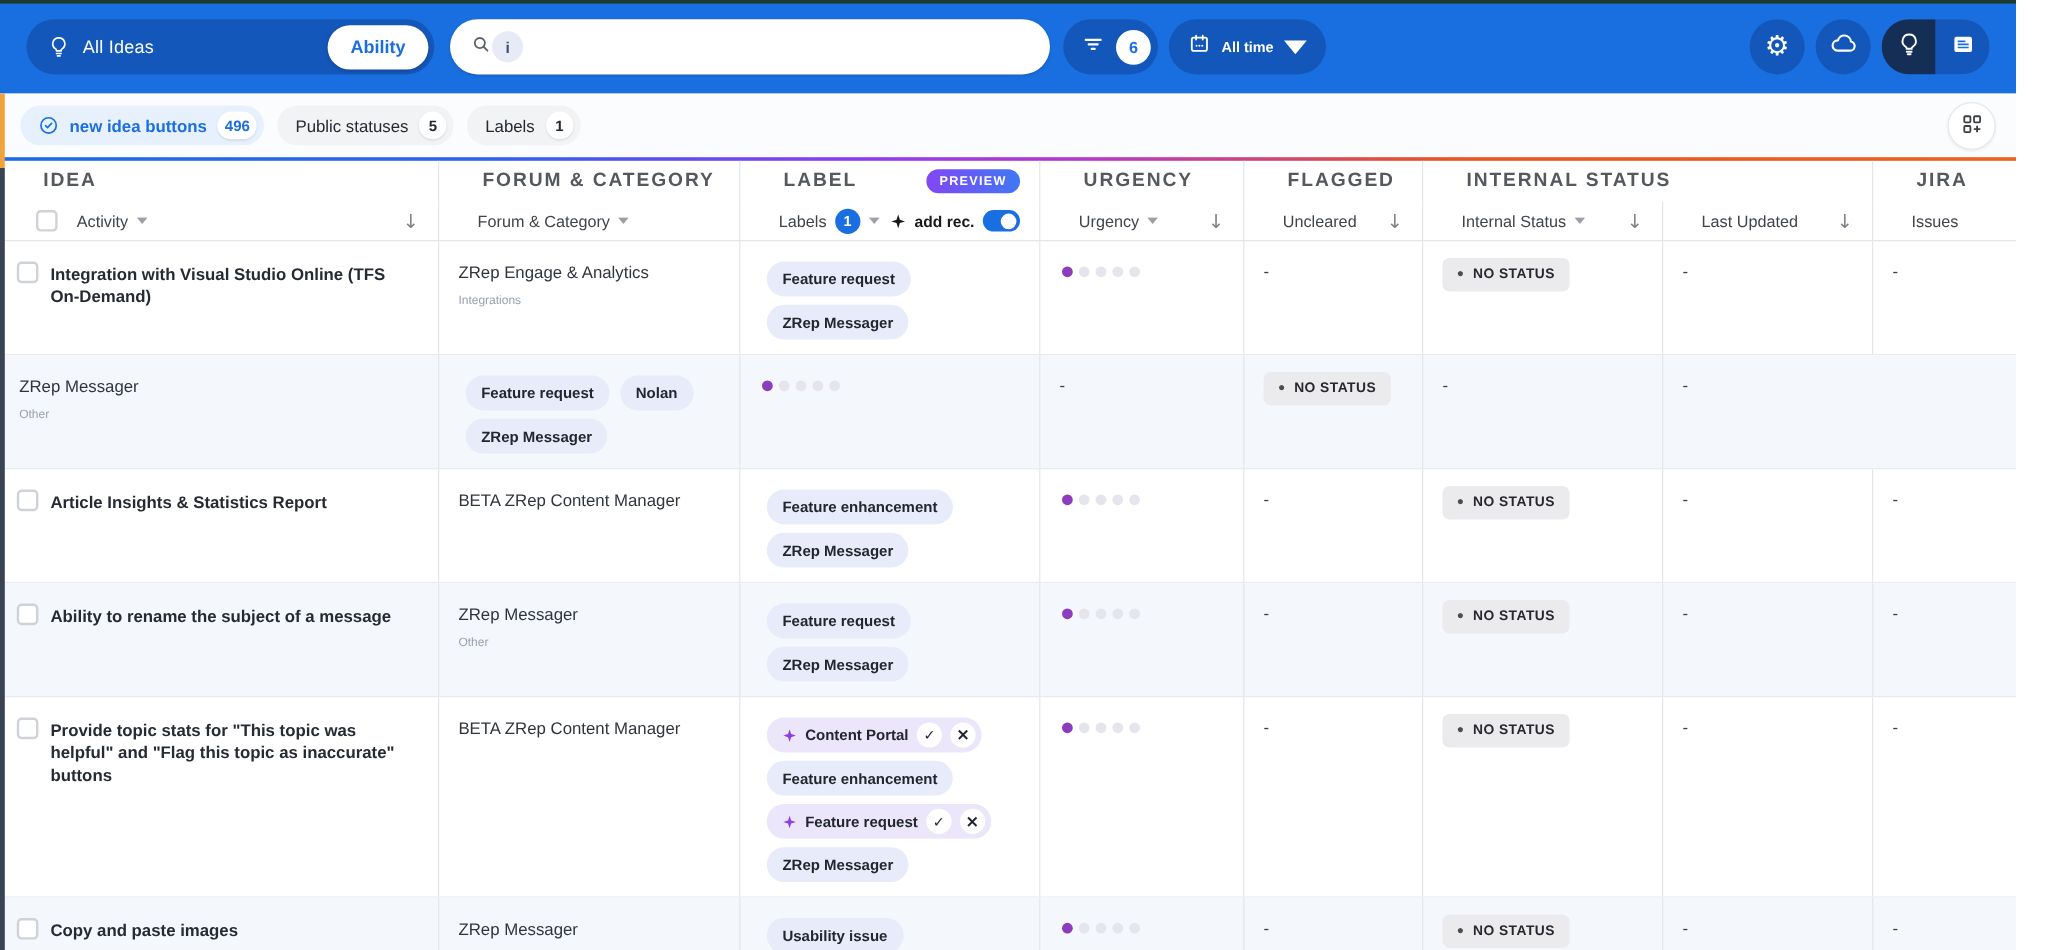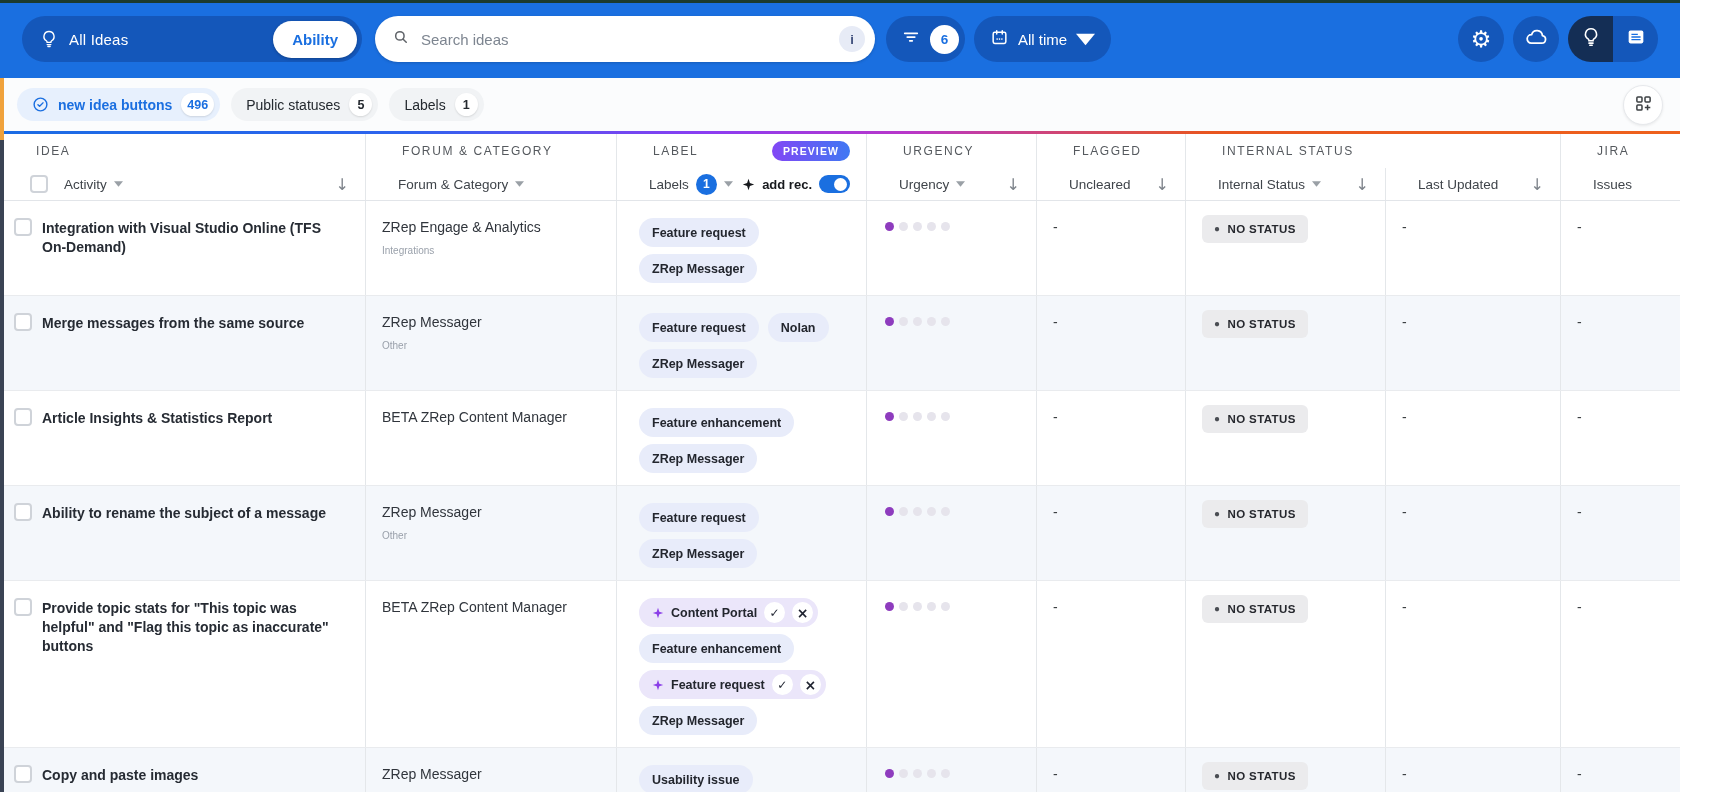--- a/index.html
+++ b/index.html
@@ -25,21 +25,21 @@
   .search-ph { margin-left:11px; font-size:15px; color:#7d8590; flex:1; }
   .info-circle { width:26px; height:26px; border-radius:50%; background:#e7ebf6; color:#3c4d7a; font-size:13px;
     font-weight:700; display:flex; align-items:center; justify-content:center; cursor:pointer; }
   .tb-pill { display:flex; align-items:center; height:46px; border-radius:23px; background:#1457ba; color:#fff; cursor:pointer; }
   .tb-pill.filter { margin-left:11px; padding:0 6px 0 15px; gap:9px; }
   .tb-pill.filter svg { width:20px; height:20px; }
   .count-badge { width:29px; height:29px; border-radius:50%; background:#fff; color:#1a6fe0; font-size:13.5px;
     font-weight:700; display:flex; align-items:center; justify-content:center; }
   .tb-pill.time { margin-left:9px; padding:0 16px; gap:9px; }
   .tb-pill.time svg { width:19px; height:19px; }
-  .time-label { font-size:15px; font-weight:400; }
+  .time-label { font-size:12px; font-weight:700; }
   .caret { display:inline-flex; }
   .tb-right { margin-left:auto; display:flex; align-items:center; gap:9px; }
   .icon-circle { width:46px; height:46px; border-radius:50%; background:#1457ba; display:flex; align-items:center;
     justify-content:center; cursor:pointer; color:#fff; }
   .gear-glyph { font-size:23px; color:#fff; line-height:1; font-family:"DejaVu Sans", sans-serif; }
   .icon-circle svg { width:25px; height:25px; }
   .view-toggle { display:flex; height:46px; border-radius:23px; overflow:hidden; }
   .view-toggle .half { width:45px; display:flex; align-items:center; justify-content:center; cursor:pointer; background:#1457ba; }
   .view-toggle .half.active { background:#142e55; }
   .view-toggle svg { width:22px; height:22px; }
@@ -60,21 +60,21 @@
   .grid-btn svg { width:17px; height:17px; }
 
   .grad-line { height:3px; background:linear-gradient(90deg,#1b6ce4 0%,#2d63ee 24%,#8b3df2 42%,#b836c9 54%,#e8551f 72%,#ee611c 100%); }
 
   
   .thead-groups { display:grid; grid-template-columns:366px 251px 250px 170px 149px 375px 155px; height:34px; }
   .thead-sub { display:grid; grid-template-columns:366px 251px 250px 170px 149px 200px 175px 155px; height:33px;
     border-bottom:1px solid #e2e5e9; }
   .gcell, .scell { display:flex; align-items:center; border-right:1px solid #e4e7ea; padding:0 16px; min-width:0; }
   .gcell:last-child, .scell:last-child { border-right:none; }
-  .glabel { font-size:12px; font-weight:400; letter-spacing:1.6px; color:#55595e; white-space:nowrap;padding-left:20px; }
+  .glabel { font-size:16px; font-weight:700; letter-spacing:1.6px; color:#55595e; white-space:nowrap;padding-left:20px; }
   .gcell.label-col { justify-content:space-between; }
   .preview-badge { background:linear-gradient(90deg,#8247f5,#3f78f3); color:#fff; font-size:10.5px; font-weight:700;
     letter-spacing:1.1px; padding:4px 11px; border-radius:12px; }
   .scell { font-size:13.5px; color:#3f444a; gap:7px;margin-left:16px; }
   .scell .caret svg { display:block; }
   .sort-arrow { margin-left:auto; font-size:16px; color:#7d838a; font-family:"DejaVu Sans", sans-serif; cursor:pointer; }
   .labels-badge { width:21px; height:21px; border-radius:50%; background:#1a6fe0; color:#fff; font-size:12px;
     font-weight:600; display:flex; align-items:center; justify-content:center; }
   .addrec { margin-left:auto; display:flex; align-items:center; gap:7px; }
   .addrec .sparkle { width:13px; height:13px; color:#17191d; }
@@ -131,21 +131,20 @@
       <button class="create-btn">Ability</button>
     </div>
 
     <div class="searchbar">
       <span>
         <svg viewBox="0 0 24 24">
             <circle cx="10.5" cy="10.5" r="5.6" fill="none" stroke="#5f6368" stroke-width="2"></circle>
             <path d="M14.9 14.9L19 19" stroke="#5f6368" stroke-width="2" stroke-linecap="round"></path>
           </svg>
       </span>
-      <span class="search-ph">Search ideas</span>
       <span class="info-circle">i</span>
     </div>
 
     <div class="tb-pill filter">
       <span>
         <svg viewBox="0 0 24 24">
             <path d="M4.5 7.5h15M7.5 12h9M10.5 16.5h3" stroke="#fff" stroke-width="2.1" stroke-linecap="round"></path>
           </svg>
       </span>
       <span class="count-badge">6</span>
@@ -362,24 +361,20 @@
         </div>
         <div class="tcell"><span class="dash">-</span></div>
         <div class="tcell"><span class="status-badge">
             <span class="bullet">●</span>
             <span>NO STATUS</span>
           </span></div>
         <div class="tcell"><span class="dash">-</span></div>
         <div class="tcell"><span class="dash">-</span></div>
       </div>
       <div class="trow tint">
-        <div class="tcell idea">
-          <span class="checkbox"></span>
-          <div class="idea-title">Merge messages from the same source</div>
-        </div>
         <div class="tcell">
           <div class="forum-name">ZRep Messager</div>
           <div class="forum-cat">Other</div>
         </div>
         <div class="tcell labels">
           <div class="chip-line">
             <span class="lbl">
               <span>Feature request</span>
             </span>
             <span class="lbl">

